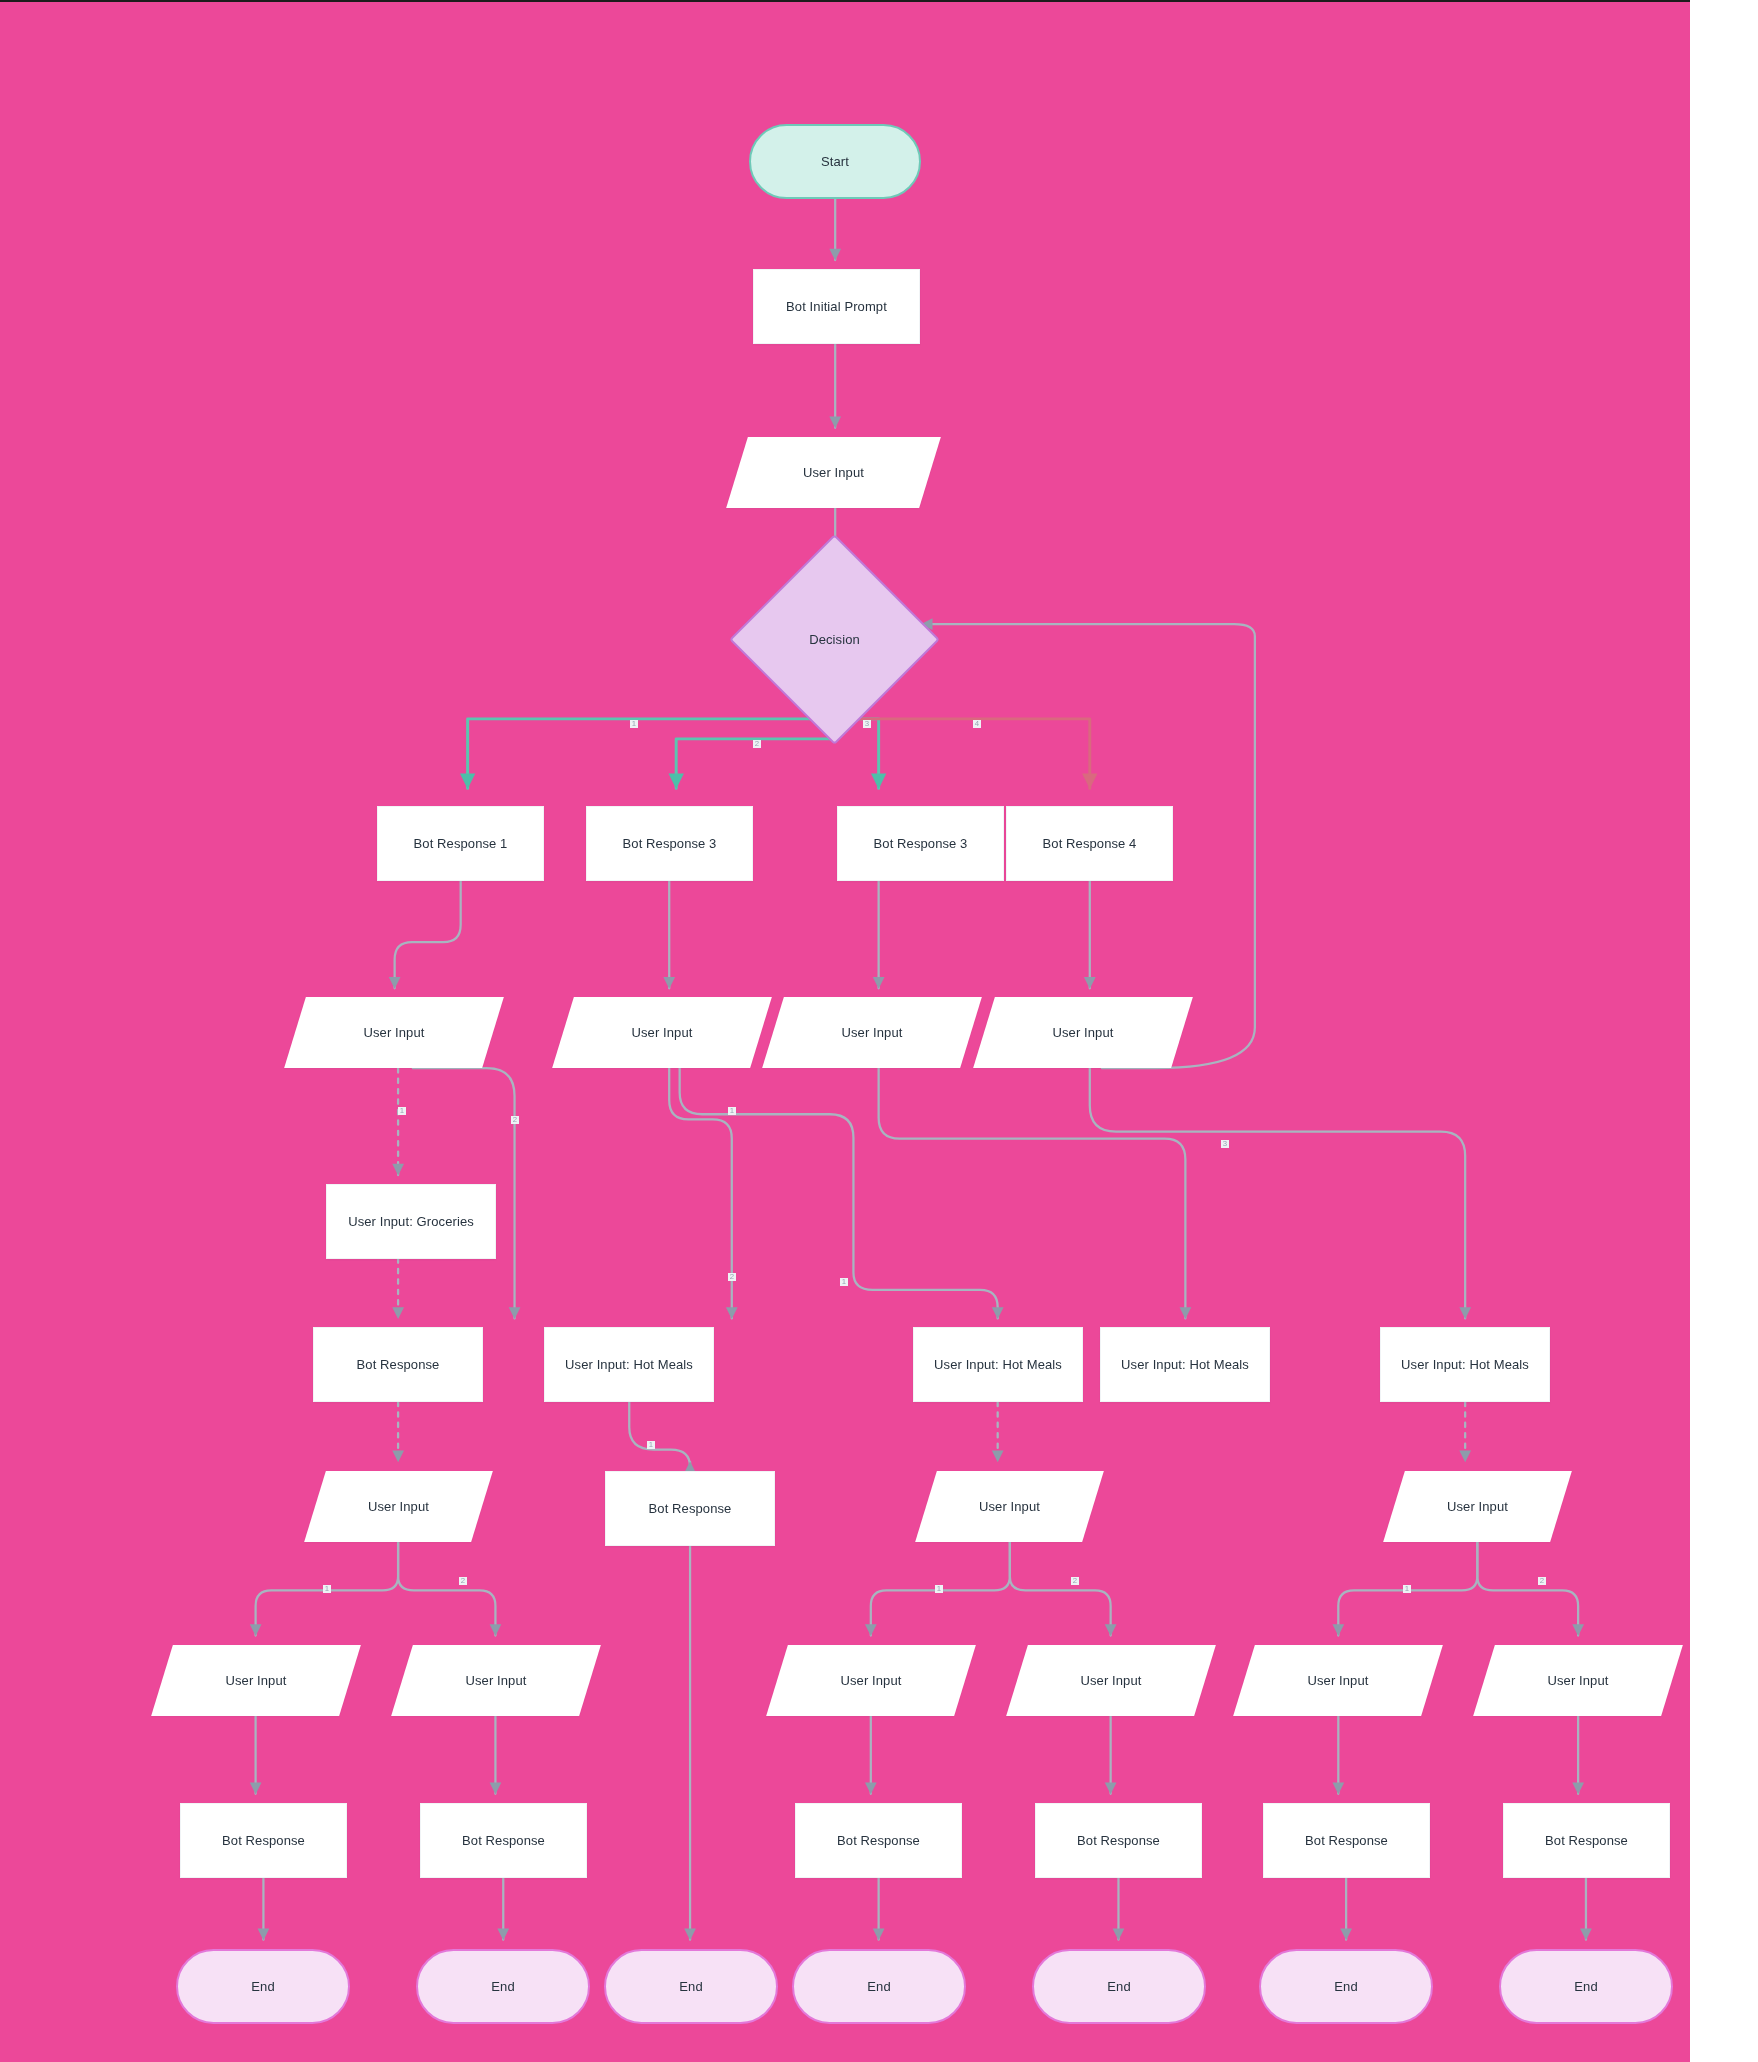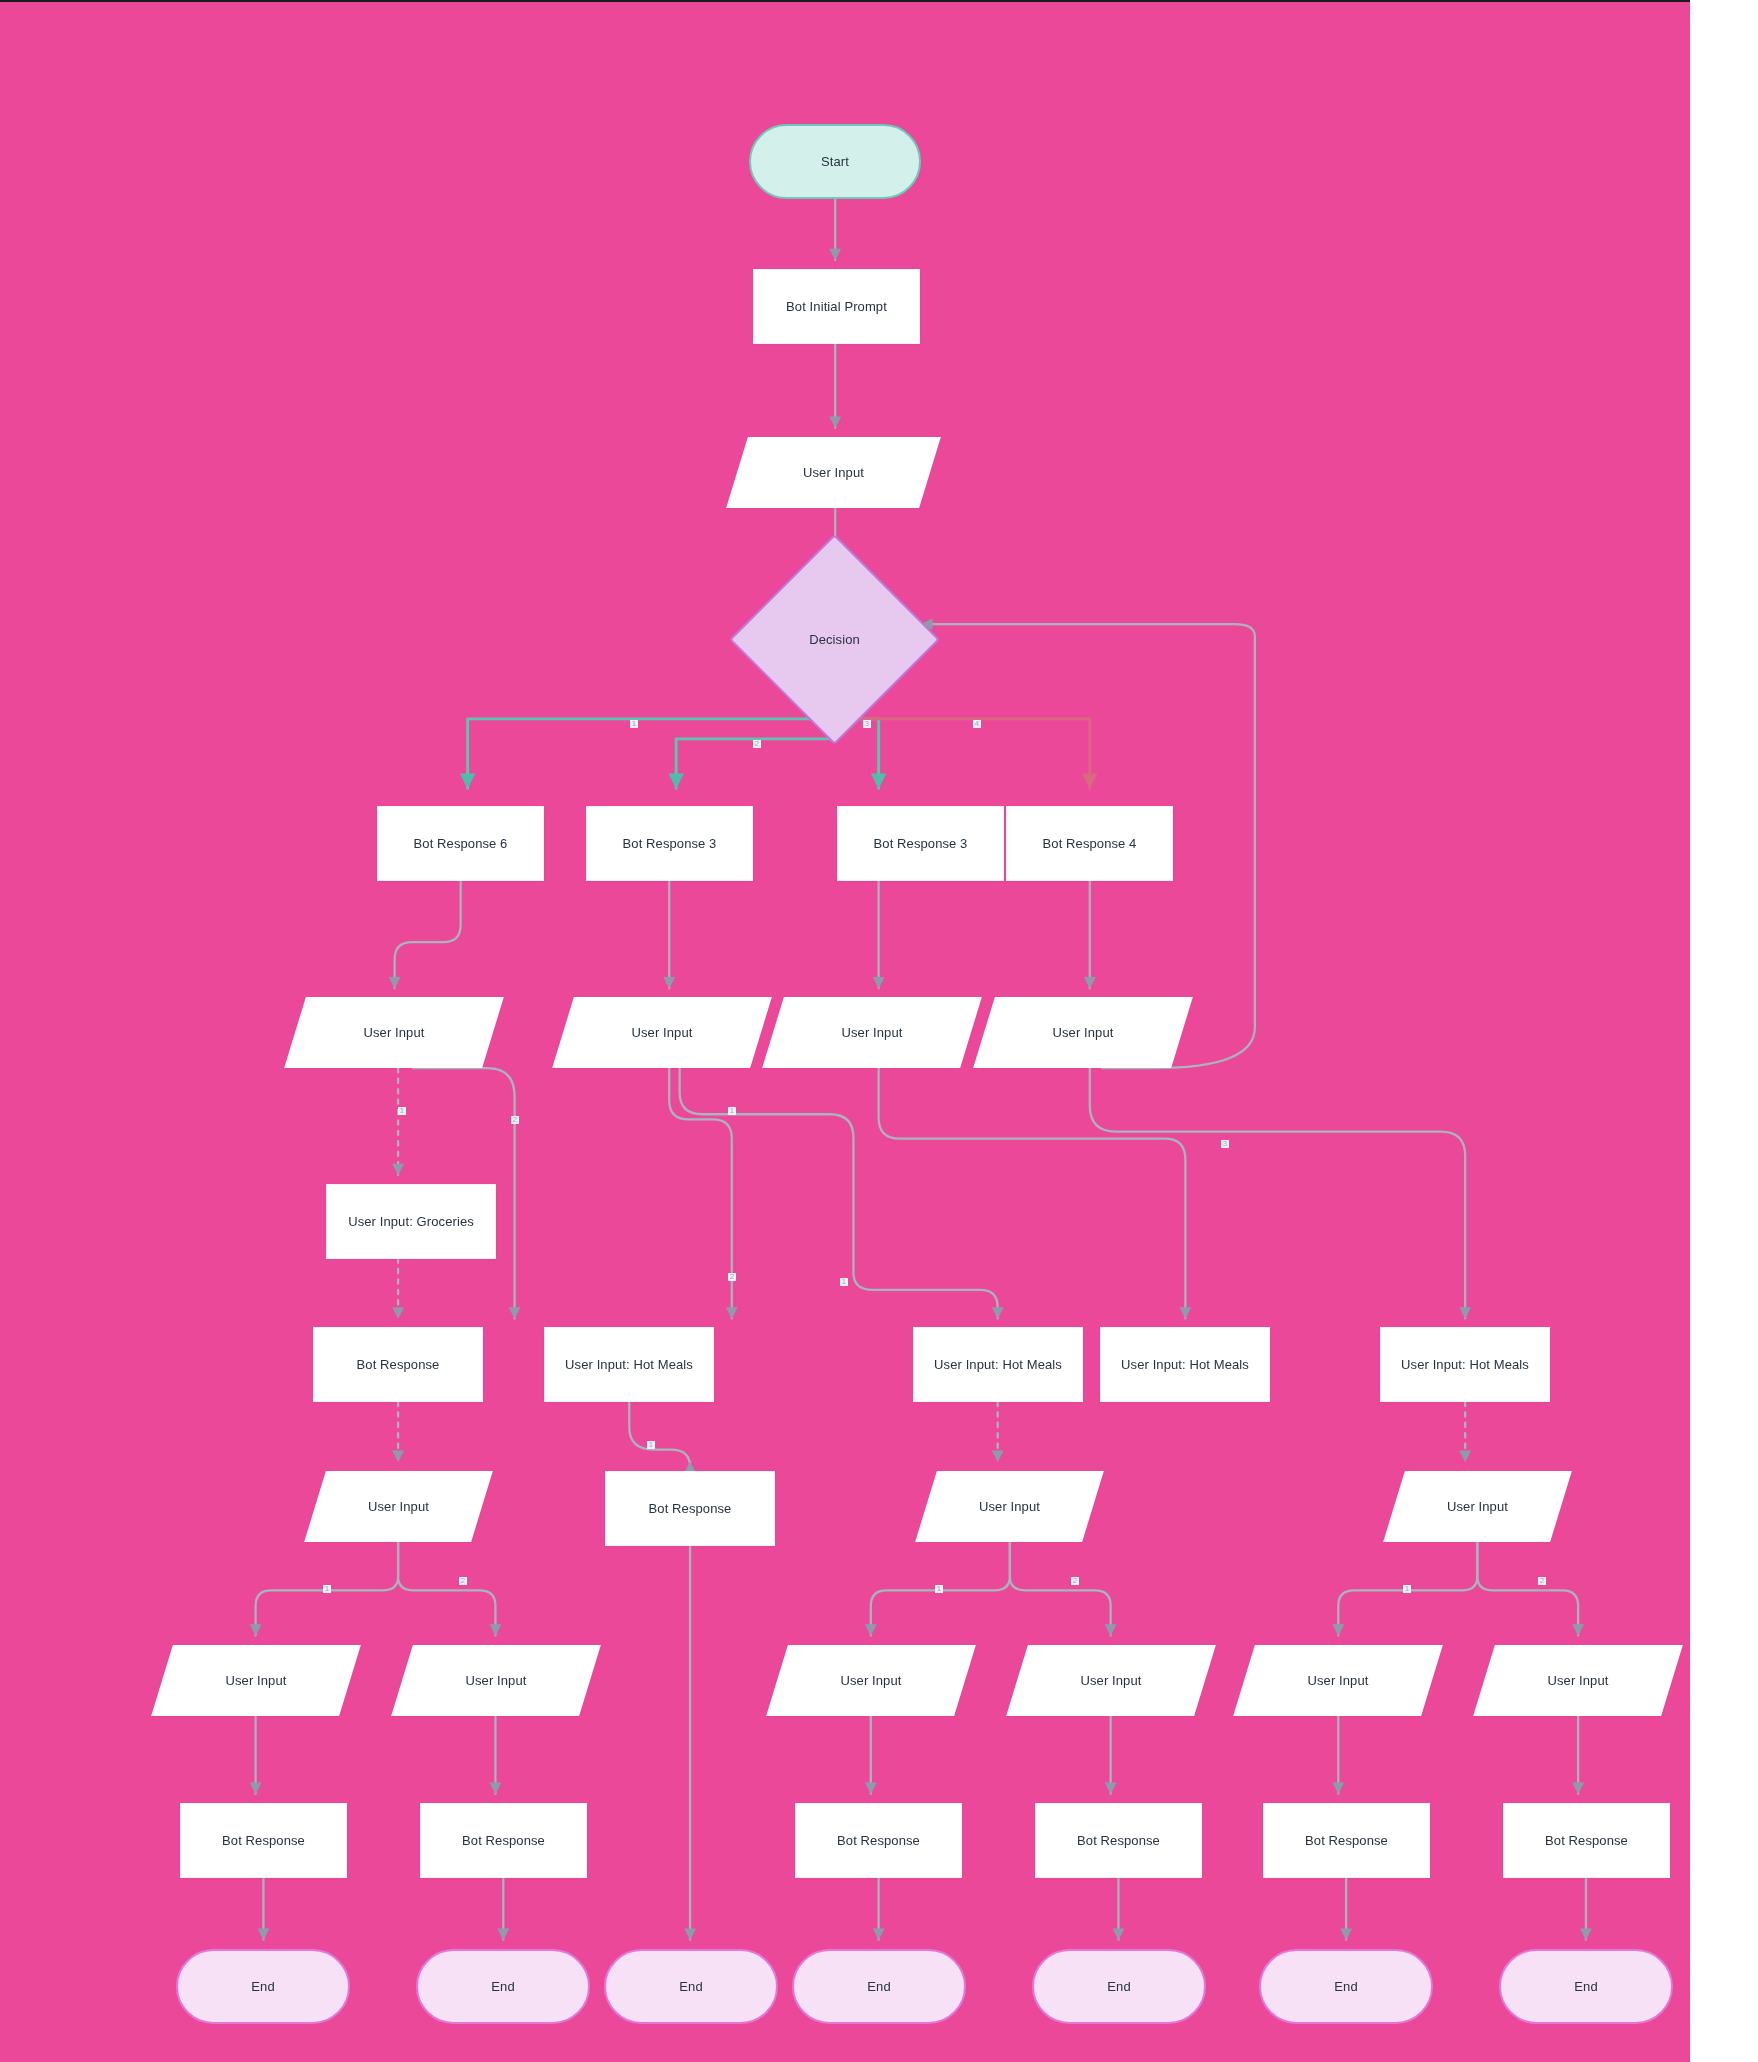--- a/index.html
+++ b/index.html
@@ -169,21 +169,21 @@
       </div>
       <div class="node n-io" style="left: 737px; top: 435px; width: 193px; height: 71px;">
         <div class="para"></div>
         <span class="lbl">User Input</span>
       </div>
       <div class="node n-dec" style="left: 760px; top: 563px; width: 149px; height: 149px;">
         <div class="dia"></div>
         <span class="lbl">Decision</span>
       </div>
       <div class="node n-proc" style="left: 377px; top: 804px; width: 167px; height: 75px;">
-        <span class="lbl">Bot Response 6</span>
+        <span class="lbl">Bot Response 1</span>
       </div>
       <div class="node n-proc" style="left: 586px; top: 804px; width: 167px; height: 75px;">
         <span class="lbl">Bot Response 3</span>
       </div>
       <div class="node n-proc" style="left: 837px; top: 804px; width: 167px; height: 75px;">
         <span class="lbl">Bot Response 3</span>
       </div>
       <div class="node n-proc" style="left: 1006px; top: 804px; width: 167px; height: 75px;">
         <span class="lbl">Bot Response 4</span>
       </div>

